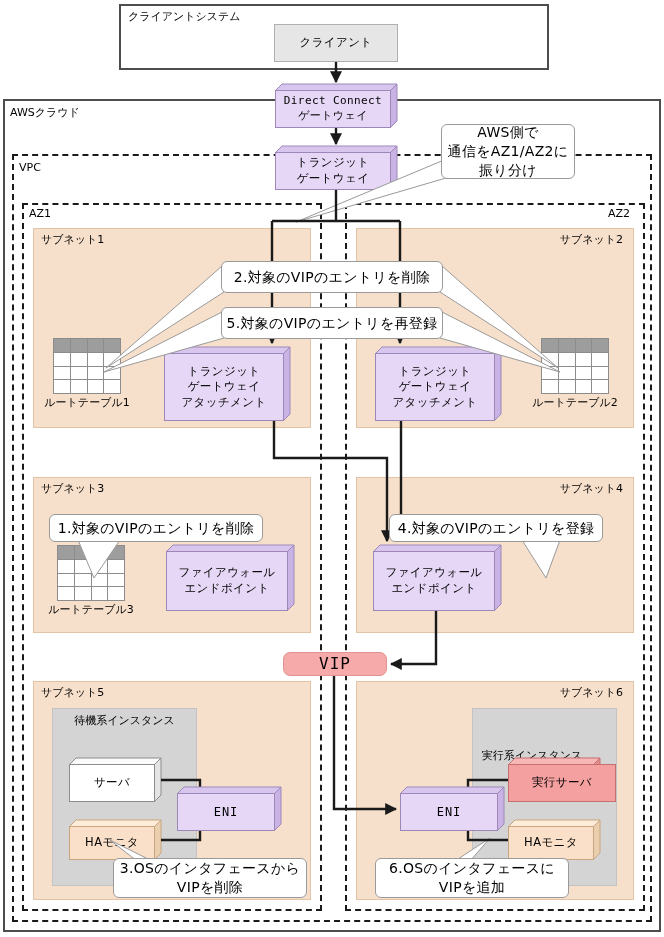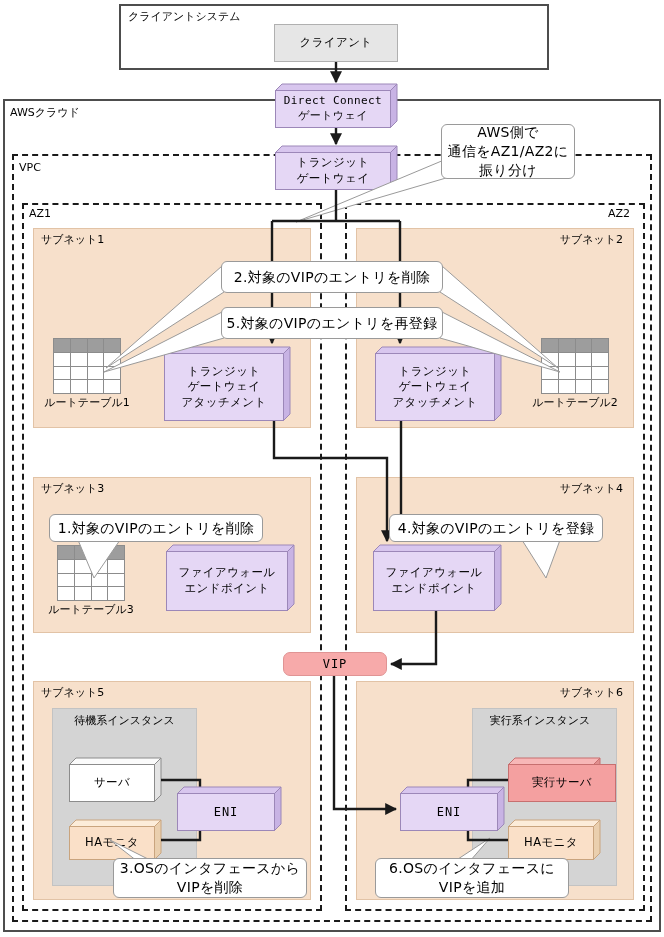--- a/index.html
+++ b/index.html
@@ -113,21 +113,21 @@
   }
   .client-box {
     background: #e6e6e6;
     border: 1px solid #b0b0b0;
   }
   .vip-box {
     background: #f7aaaa;
     border: 1px solid #e09494;
     border-radius: 7px;
     font-family: "DejaVu Sans Mono", monospace;
-    font-size: 12px;
+    font-size: 16px;
     letter-spacing: 1px;
   }
 
   
   .routetable { position: absolute; }
   .rt-grid {
     position: absolute;
     left: 0; top: 0;
     width: 100%;
     height: 100%;
@@ -212,21 +212,21 @@
   <div class="abs subnet" style="left:33px; top:681px; width:278px; height:219px;"></div>
   <div class="subnet-label left" style="left:41px; top:687px;">サブネット5</div>
 
   <div class="abs subnet" style="left:356px; top:681px; width:278px; height:219px;"></div>
   <div class="subnet-label right" style="left:auto; right:41px; top:687px;">サブネット6</div>
 
   <div class="abs instance-box" style="left:52px; top:708px; width:145px; height:178px;"></div>
   <div class="instance-label" style="left:52px; top:715px; width:145px;">待機系インスタンス</div>
 
   <div class="abs instance-box" style="left:472px; top:708px; width:145px; height:178px;"></div>
-  <div class="instance-label" style="left:472px; top:715px; width:120px;padding-left:8px;">実行系インスタンス</div>
+  <div class="instance-label" style="left:472px; top:750px; width:120px;">実行系インスタンス</div>
 
   <svg id="tails" viewBox="0 0 664 937">
     <g fill="#ffffff" stroke="#9a9a9a" stroke-width="1">
 
       <polygon points="222,266 106,368 224,292"></polygon>
       <polygon points="442,266 558,368 440,292"></polygon>
 
       <polygon points="222,312 104,372 224,338"></polygon>
       <polygon points="442,312 560,372 440,338"></polygon>
 

